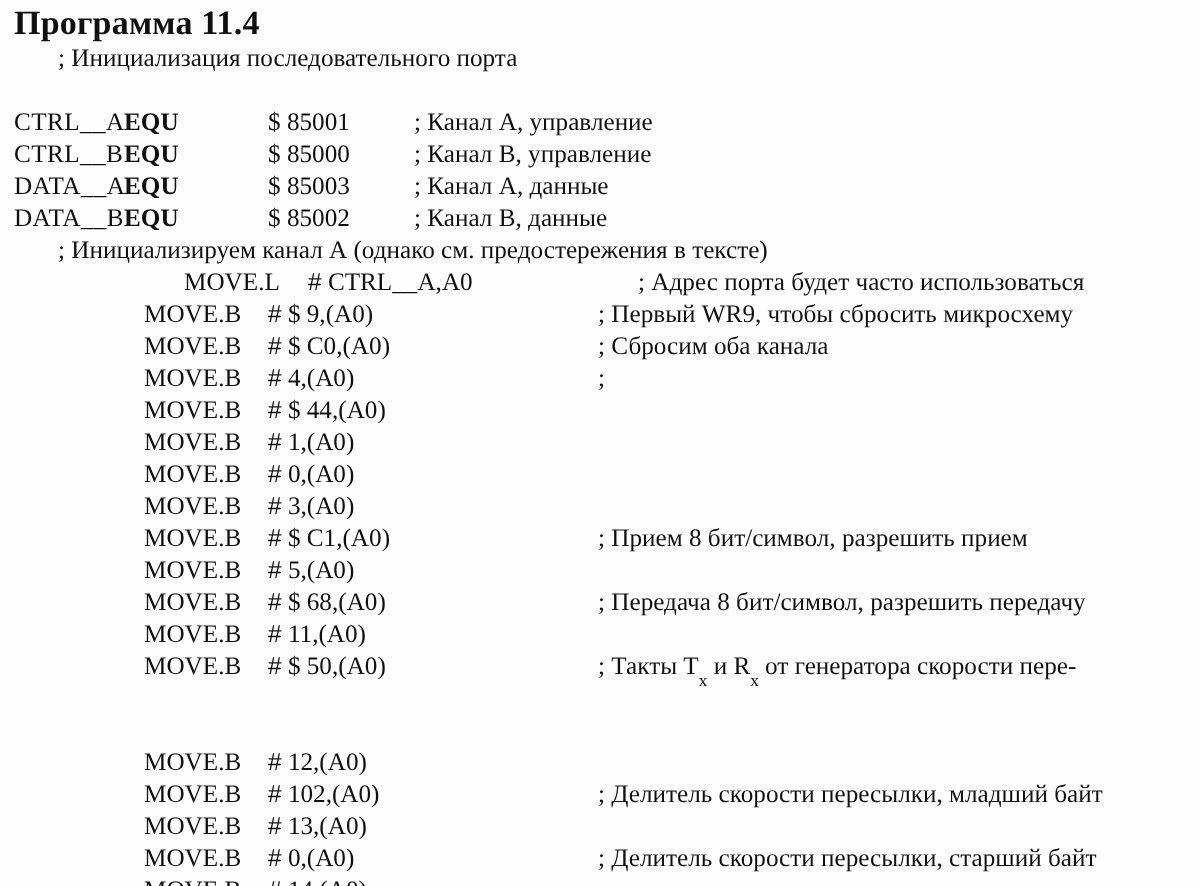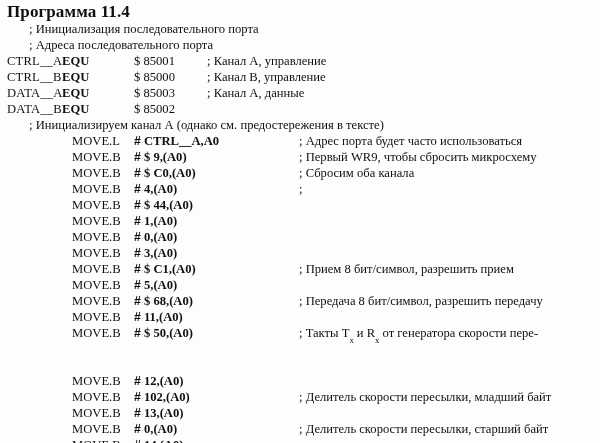--- a/index.html
+++ b/index.html
@@ -41,21 +41,21 @@
     top: 0;
     font-size: 12.6px;
     line-height: 16px;
     white-space: nowrap;
   }
   
   .c-label   { left: 7px;   letter-spacing: 0.2px; }
   .c-op      { left: 62px; font-weight: bold;  }
   .c-mnem    { left: 72px;  }
   .c-val     { left: 134px; }
-  .c-arg     { left: 134px; font-weight: bold; }
+  .c-arg     { left: 134px; }
   .c-cmt-eq  { left: 207px; }
   .c-cmt-mv  { left: 299px; }
   .c-cmt-ind { left: 29px;  }
 
   .sub {
     font-size: 8.6px;
     vertical-align: sub;
     position: relative;
     top: 2px;
   }
@@ -67,23 +67,20 @@
 </head>
 <body>
 
 <div id="page">
 
   <div class="title">Программа 11.4</div>
 
   <div class="line" style="top:21px">
     <span class="cell c-cmt-ind">; Инициализация последовательного порта</span>
   </div>
-  <div class="line" style="top:37px">
-    <span class="cell c-cmt-ind">; Адреса последовательного порта</span>
-  </div>
 
   <div class="line" style="top:53px">
     <span class="cell c-label">CTRL__A</span>
     <span class="cell c-op">EQU</span>
     <span class="cell c-val">$ 85001</span>
     <span class="cell c-cmt-eq">; Канал А, управление</span>
   </div>
   <div class="line" style="top:69px">
     <span class="cell c-label">CTRL__B</span>
     <span class="cell c-op">EQU</span>
@@ -93,27 +90,28 @@
   <div class="line" style="top:85px">
     <span class="cell c-label">DATA__A</span>
     <span class="cell c-op">EQU</span>
     <span class="cell c-val">$ 85003</span>
     <span class="cell c-cmt-eq">; Канал А, данные</span>
   </div>
   <div class="line" style="top:101px">
     <span class="cell c-label">DATA__B</span>
     <span class="cell c-op">EQU</span>
     <span class="cell c-val">$ 85002</span>
+    <span class="cell c-cmt-eq">; Канал В, данные</span>
   </div>
 
   <div class="line" style="top:117px">
     <span class="cell c-cmt-ind">; Инициализируем канал А (однако см. предостережения в тексте)</span>
   </div>
 
-<div class="line" style="top: 133px;">
+<div class="line" style="top: 133px; margin-left: 20px;">
       <span class="cell c-mnem">MOVE.L</span>
       <span class="cell c-arg"><span class="hash">#</span> <span>CTRL__A,A0</span></span>
       <span class="cell c-cmt-mv">; Адрес порта будет часто использоваться</span>
     </div>
     <div class="line" style="top: 149px;">
       <span class="cell c-mnem">MOVE.B</span>
       <span class="cell c-arg"><span class="hash">#</span> <span>$ 9,(A0)</span></span>
       <span class="cell c-cmt-mv">; Первый WR9, чтобы сбросить микросхему</span>
     </div>
     <div class="line" style="top: 165px;">

